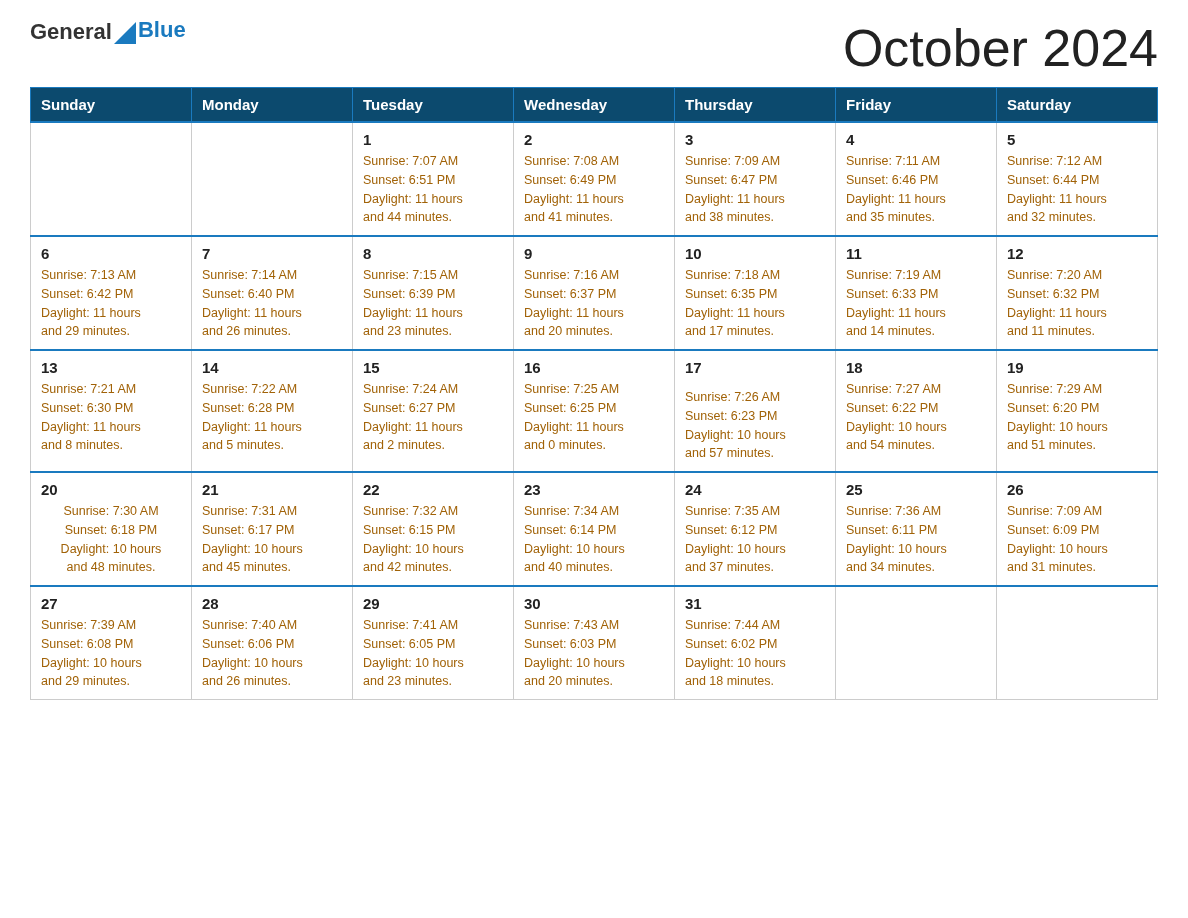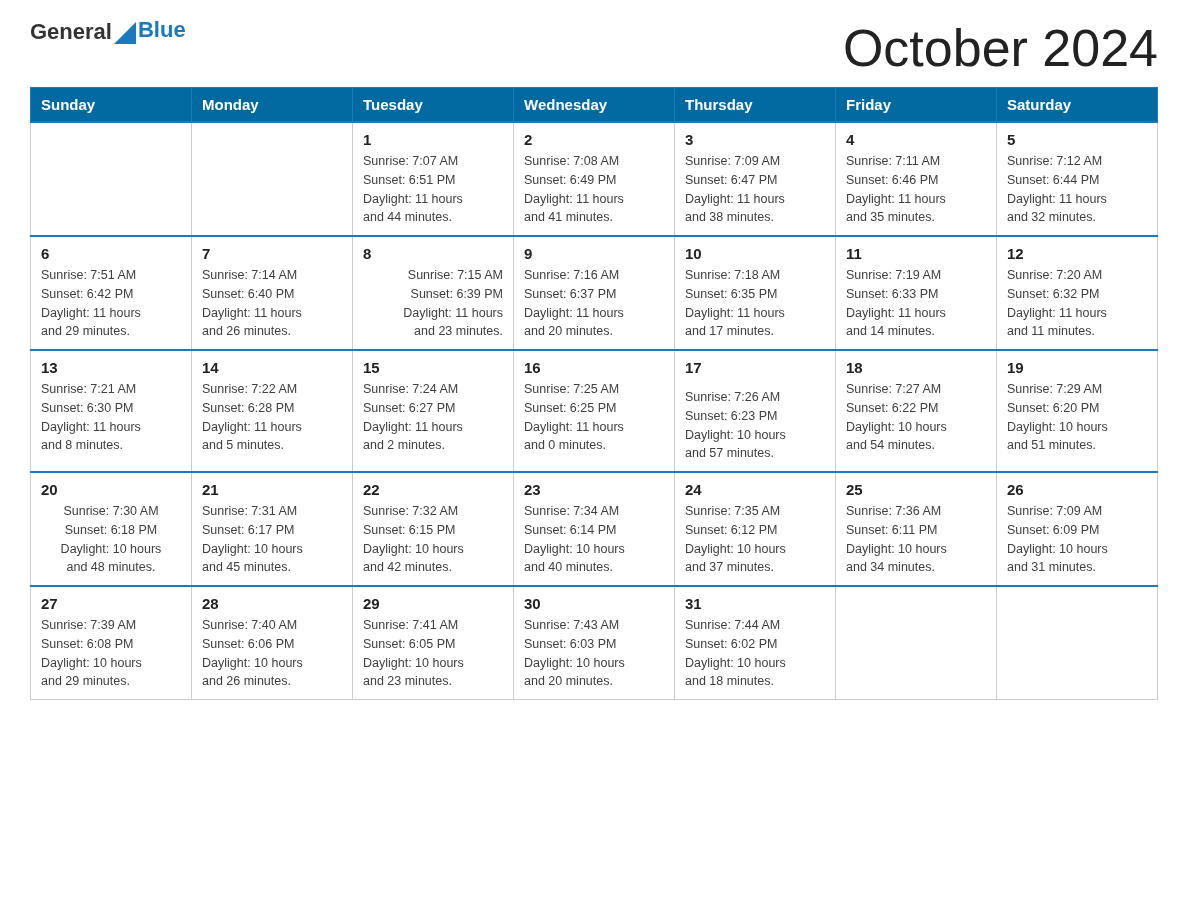--- a/index.html
+++ b/index.html
@@ -44,21 +44,21 @@
       font-size: 20px;
       color: #444;
       margin-top: 4px;
     }
     .calendar {
       width: 100%;
       border-collapse: collapse;
       border: 1px solid #1a7abf;
     }
     .calendar th {
-      background-color: #0369a1;
+      background-color: #0c4a6e;
       color: #fff;
       font-size: 15px;
       font-weight: bold;
       padding: 8px 10px;
       text-align: left;
       border: 1px solid #1a7abf;
     }
     .calendar td {
       vertical-align: top;
       padding: 8px 10px;
@@ -70,21 +70,21 @@
     }
     .day-number {
       font-size: 15px;
       font-weight: bold;
       color: #222;
       margin-bottom: 4px;
     }
     .day-info {
       font-size: 12.5px;
       line-height: 1.5;
-      color: #404040;
+      color: #a16207;
     }
     .empty-cell {
       background: #fff;
     }
     .calendar tr td {
       border-top: 2px solid #1a7abf;
     }
   </style>
 </head>
 <body>
@@ -154,35 +154,35 @@
           <div class="day-number">5</div>
           <div class="day-info" style="white-space: pre-line;">Sunrise: 7:12 AM
 Sunset: 6:44 PM
 Daylight: 11 hours
 and 32 minutes.</div>
         </td>
       </tr>
       <tr>
         <td>
           <div class="day-number">6</div>
-          <div class="day-info" style="white-space: pre-line;">Sunrise: 7:51 AM
+          <div class="day-info" style="white-space: pre-line;">Sunrise: 7:13 AM
 Sunset: 6:42 PM
 Daylight: 11 hours
 and 29 minutes.</div>
         </td>
         <td>
           <div class="day-number">7</div>
           <div class="day-info" style="white-space: pre-line;">Sunrise: 7:14 AM
 Sunset: 6:40 PM
 Daylight: 11 hours
 and 26 minutes.</div>
         </td>
         <td>
           <div class="day-number">8</div>
-          <div class="day-info" style="white-space: pre-line; text-align: right;">Sunrise: 7:15 AM
+          <div class="day-info" style="white-space: pre-line;">Sunrise: 7:15 AM
 Sunset: 6:39 PM
 Daylight: 11 hours
 and 23 minutes.</div>
         </td>
         <td>
           <div class="day-number">9</div>
           <div class="day-info" style="white-space: pre-line;">Sunrise: 7:16 AM
 Sunset: 6:37 PM
 Daylight: 11 hours
 and 20 minutes.</div>

